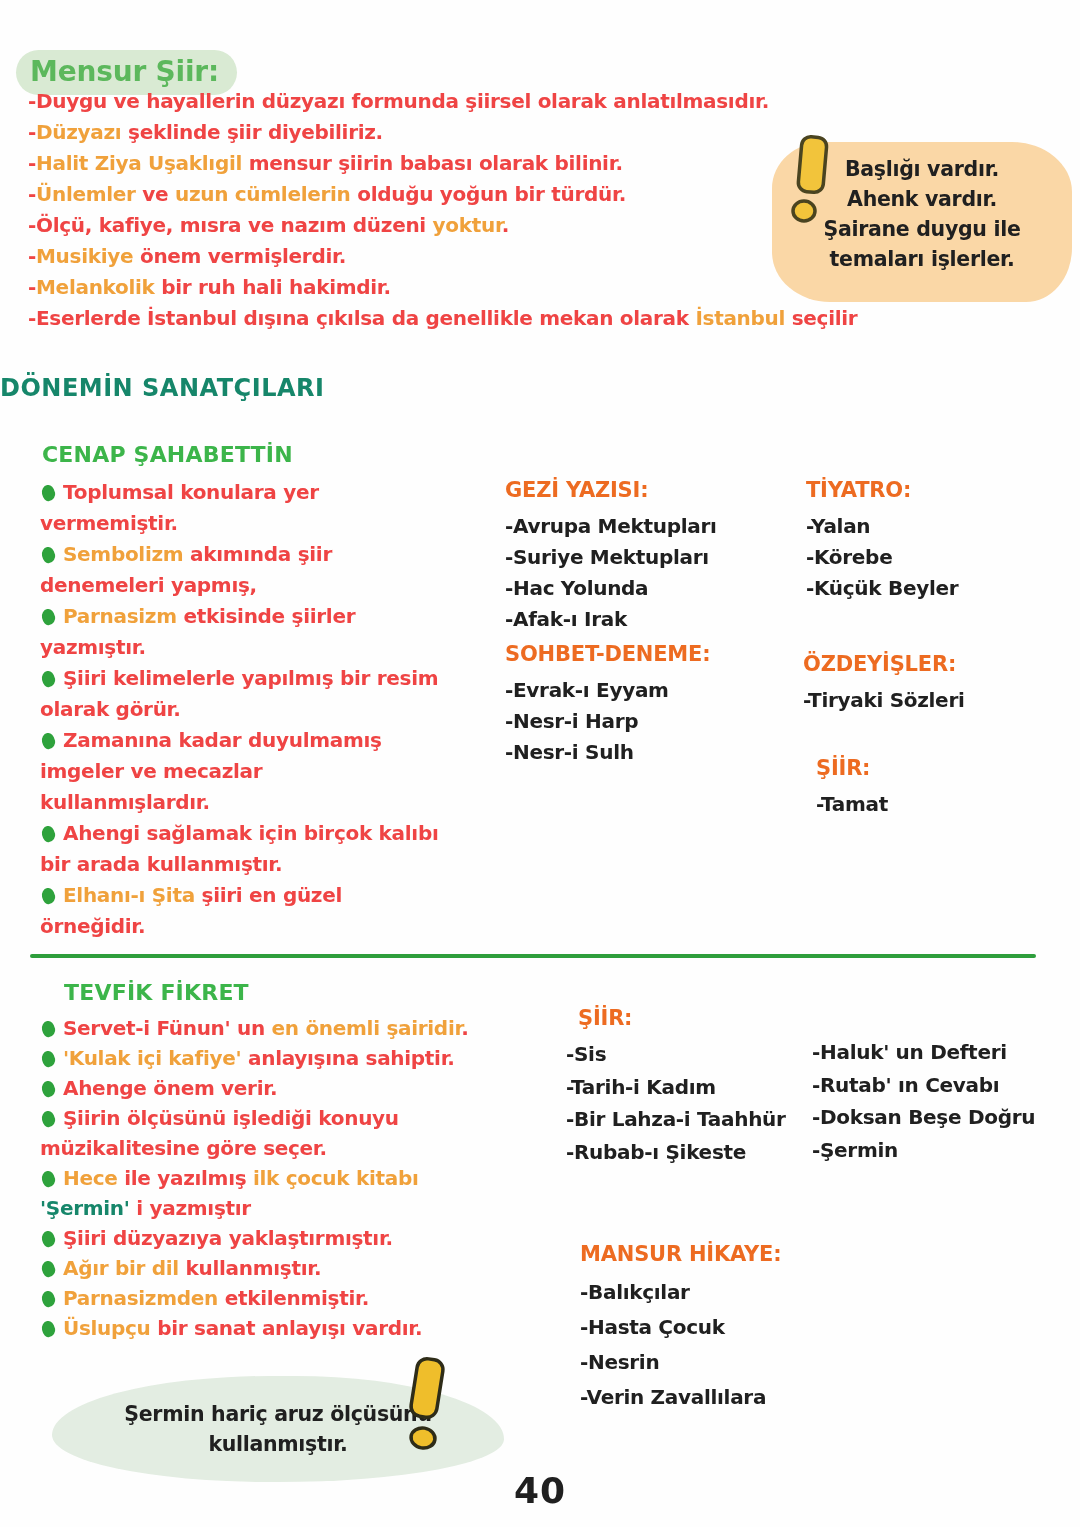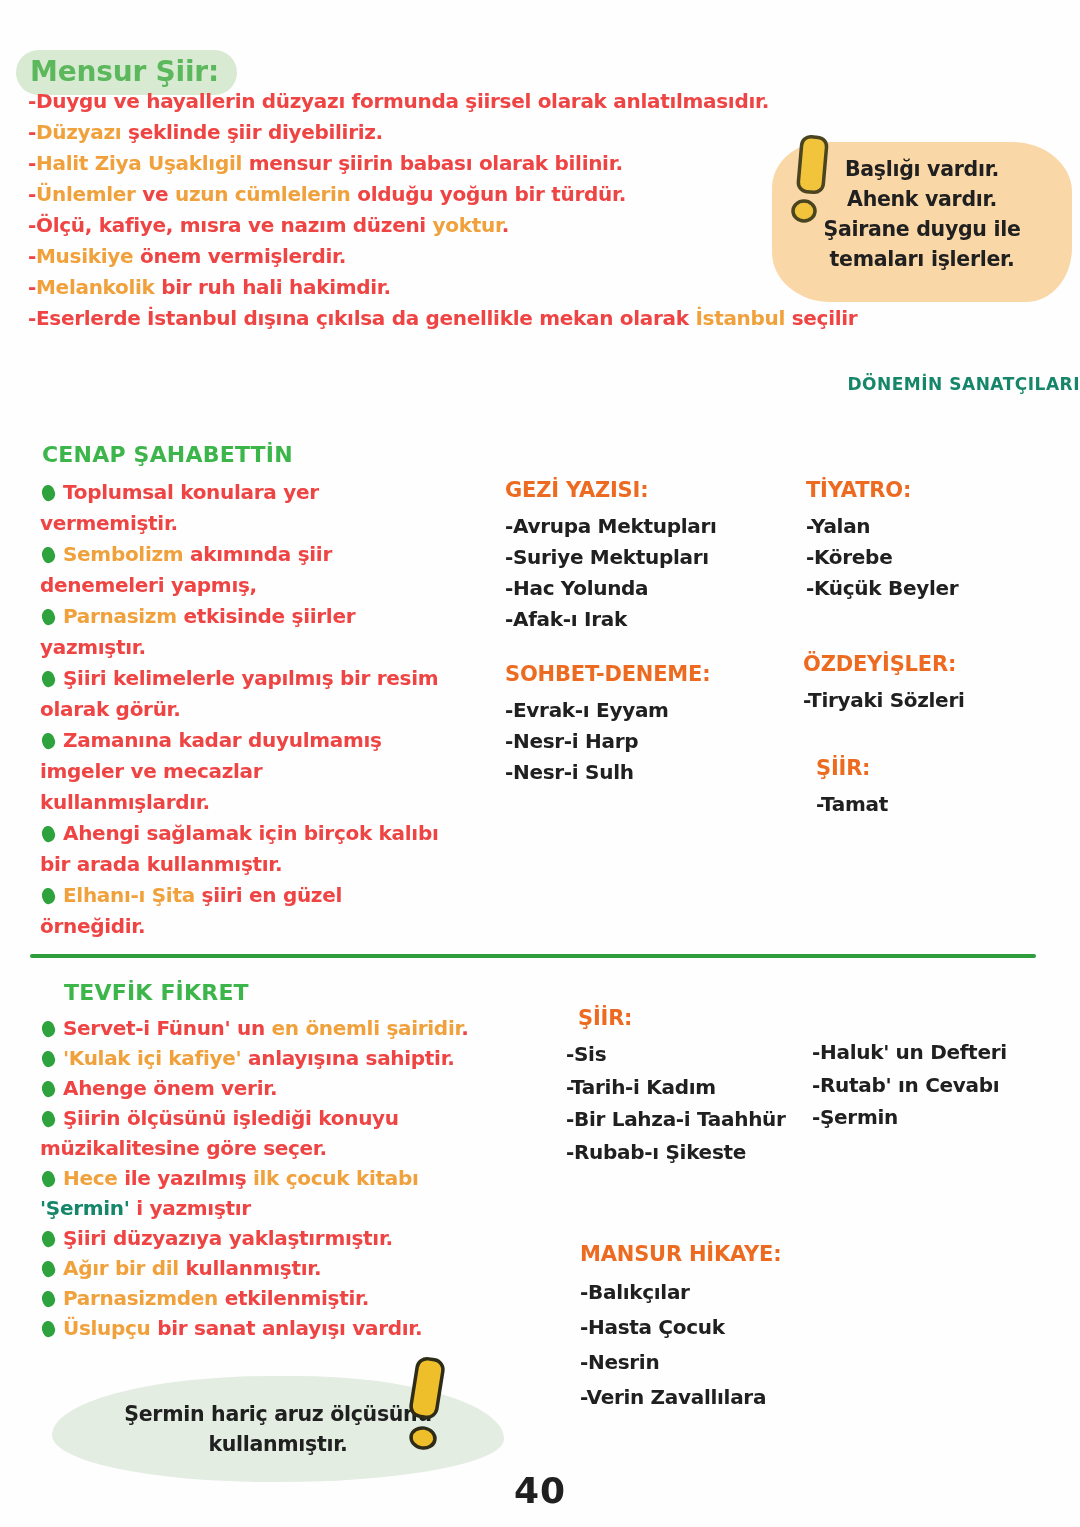--- a/index.html
+++ b/index.html
@@ -32,21 +32,21 @@
     text-align:center;padding-top:12px;box-sizing:border-box;
   }
   .callout .cl{font-size:20.5px;line-height:30px;letter-spacing:-0.3px;}
   .bubble{
     background:#E3EDE2;width:452px;height:106px;
     border-radius:50% 48% 52% 50% / 58% 62% 42% 46%;
     display:flex;flex-direction:column;justify-content:center;align-items:center;
   }
   .bubble .bl{font-size:20.5px;line-height:30px;letter-spacing:-0.3px;}
   .divider{background:#2E9E3C;height:3.5px;border-radius:3px;}
-  .title{font-size:17px;color:#16866A;letter-spacing:0.5px;text-align:right;width:100%;}
+  .title{font-size:24px;color:#16866A;letter-spacing:0.5px;text-align:left;width:100%;}
   .pagenum{font-size:36px;text-align:center;width:100%;letter-spacing:1px;}
 </style>
 </head>
 <body>
 
 <div class="abs" style="left:16px;top:50px;">
   <span class="pill">Mensur Şiir:</span>
 </div>
 
 <div class="abs body-text" style="left:28px;top:86px;line-height:31px;">
@@ -98,21 +98,21 @@
 <div class="abs body-text" style="left:505px;top:478px;">
   <div class="col-header">GEZİ YAZISI:</div>
   <div class="col-items" style="line-height:31px;">
     <div class="itm">-Avrupa Mektupları</div>
     <div class="itm">-Suriye Mektupları</div>
     <div class="itm">-Hac Yolunda</div>
     <div class="itm">-Afak-ı Irak</div>
   </div>
 </div>
 
-<div class="abs body-text" style="left:505px;top:662px;">
+<div class="abs body-text" style="left:505px;top:642px;">
   <div class="col-header">SOHBET-DENEME:</div>
   <div class="col-items" style="line-height:31px;">
     <div class="itm">-Evrak-ı Eyyam</div>
     <div class="itm">-Nesr-i Harp</div>
     <div class="itm">-Nesr-i Sulh</div>
   </div>
 </div>
 
 <div class="abs body-text" style="left:806px;top:478px;">
   <div class="col-header">TİYATRO:</div>
@@ -158,20 +158,21 @@
 <div class="abs col-header" style="left:578px;top:1006px;">ŞİİR:</div>
 <div class="abs body-text" style="left:566px;top:1038px;line-height:32.5px;">
   <div class="itm">-Sis</div>
   <div class="itm">-Tarih-i Kadım</div>
   <div class="itm">-Bir Lahza-i Taahhür</div>
   <div class="itm">-Rubab-ı Şikeste</div>
 </div>
 <div class="abs body-text" style="left:812px;top:1036px;line-height:32.5px;">
   <div class="itm">-Haluk' un Defteri</div>
   <div class="itm">-Rutab' ın Cevabı</div>
+  <div class="itm">-Doksan Beşe Doğru</div>
   <div class="itm">-Şermin</div>
 </div>
 
 <div class="abs body-text" style="left:580px;top:1242px;">
   <div class="col-header">MANSUR HİKAYE:</div>
   <div class="col-items" style="line-height:35px;">
     <div class="itm">-Balıkçılar</div>
     <div class="itm">-Hasta Çocuk</div>
     <div class="itm">-Nesrin</div>
     <div class="itm">-Verin Zavallılara</div>

